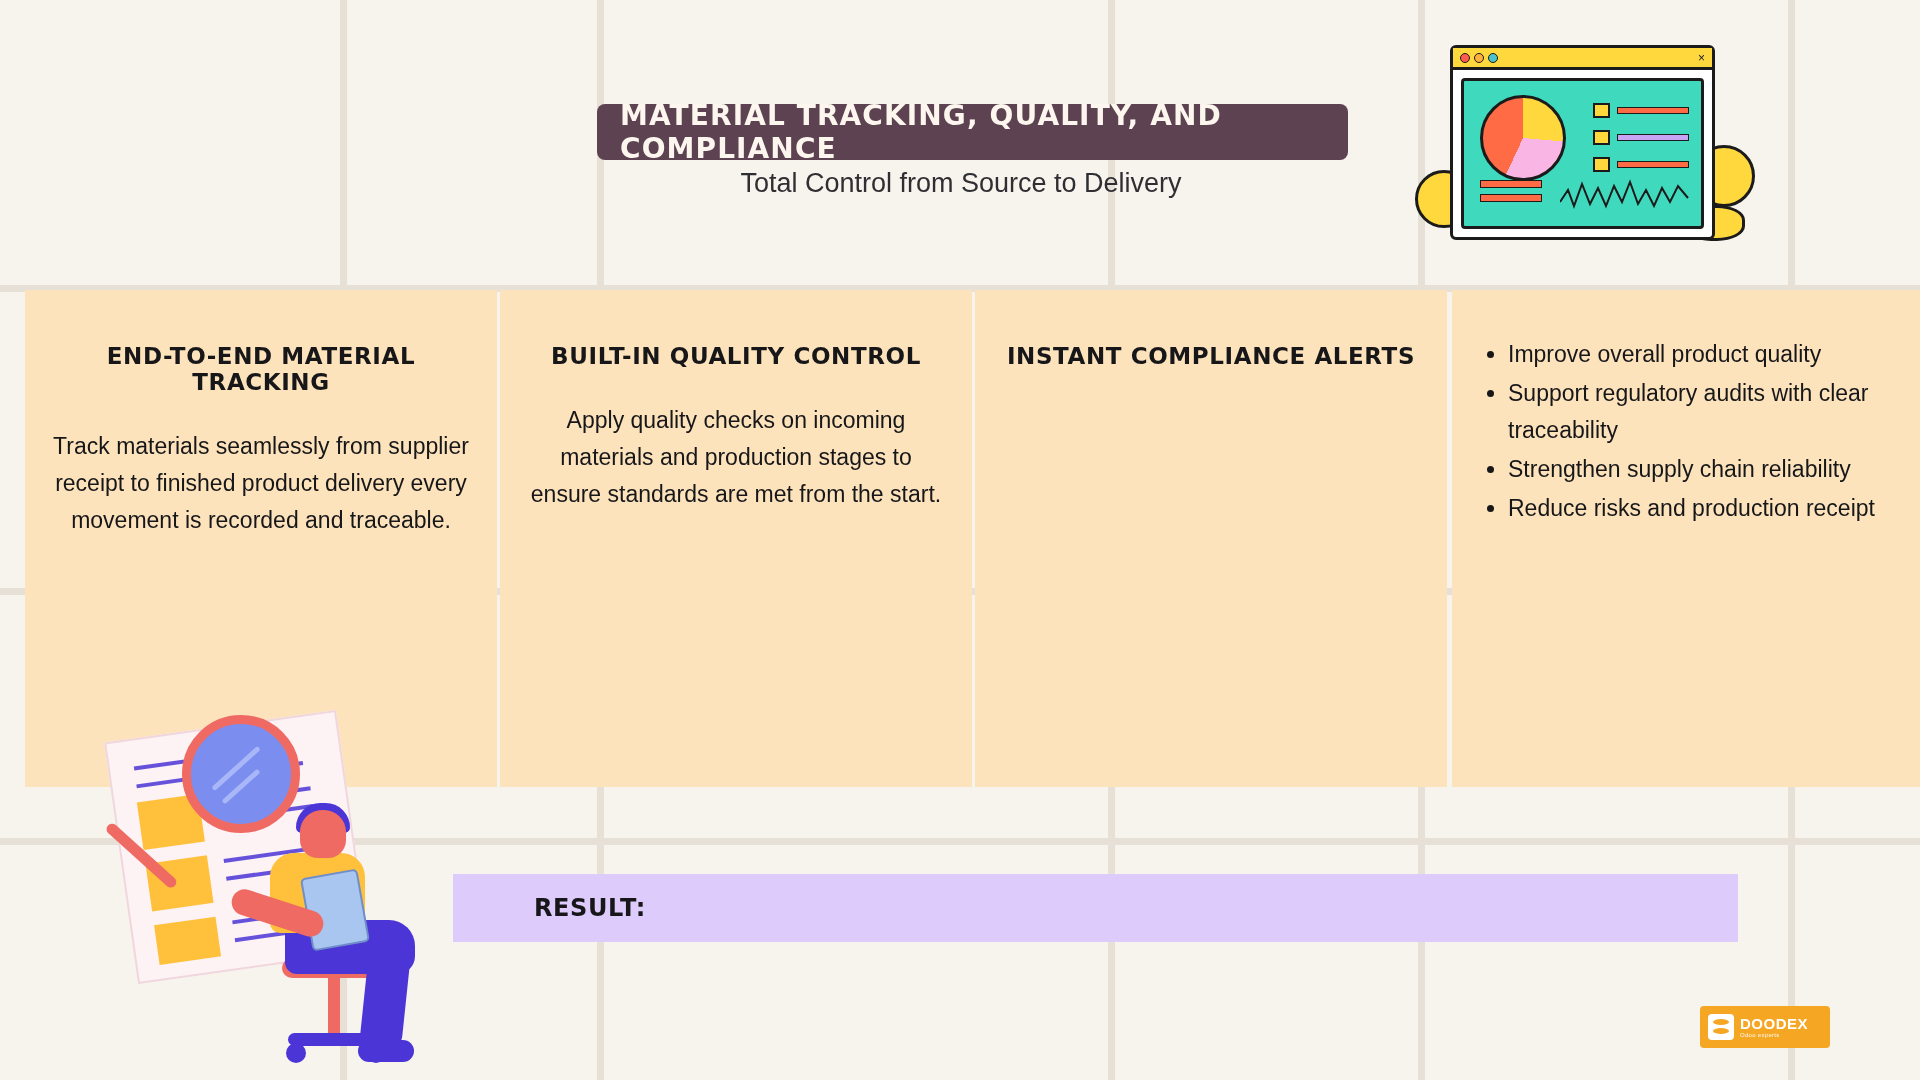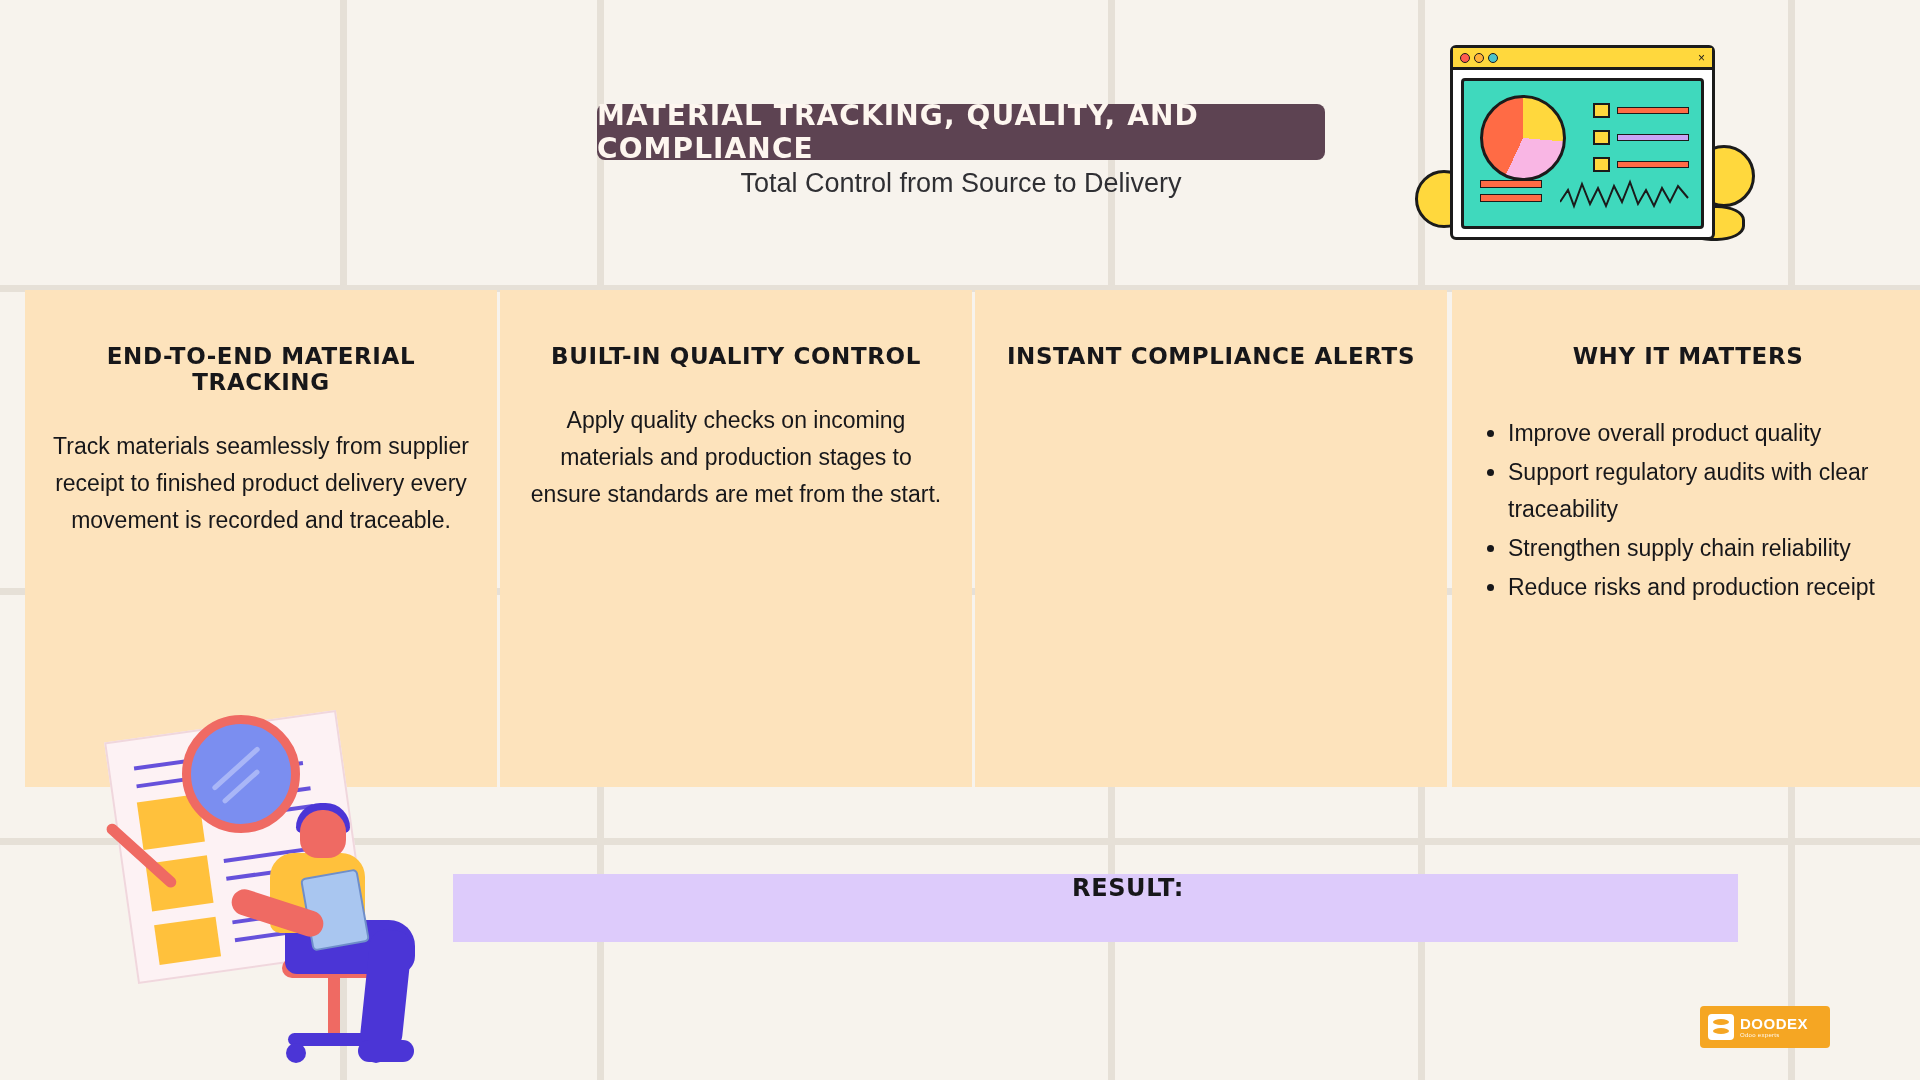--- a/index.html
+++ b/index.html
@@ -40,20 +40,21 @@
   .title-banner {
     position: absolute;
     left: 597px;
     top: 104px;
     width: 728px;
     height: 56px;
     background: #5d4352;
     border-radius: 8px;
     display: flex;
     align-items: center;
+    padding-left: 23px;
   }
   .title-banner span {
     color: #fdf6ef;
     font-size: 28px;
     letter-spacing: 1.1px;
     font-weight: bold;
     text-transform: uppercase;
     font-family: "DejaVu Sans", sans-serif;
   }
   .subtitle {
@@ -191,21 +192,20 @@
     position: absolute;
     left: 453px;
     top: 874px;
     width: 1285px;
     height: 68px;
     background: #ddcbfb;
     display: flex;
     align-items: center;
     padding-left: 81px;
     box-sizing: border-box;
-    flex-direction: column;
   }
   .result-label {
     font-size: 24px;
     font-weight: bold;
     letter-spacing: 0.6px;
     color: #17171a;
     margin-right: 16px;
     font-family: "DejaVu Sans", sans-serif;
   }
   .result-text {
@@ -457,21 +457,20 @@
 <div class="card c2">
   <div class="card-title">Built-In Quality Control</div>
   <div class="card-body">Apply quality checks on incoming materials and production stages to ensure standards are met from the start.</div>
 </div>
 
 <div class="card c3">
   <div class="card-title">Instant Compliance Alerts</div>
 </div>
 
 <div class="card c4">
-  <div class="card-title">Why It Matters</div>
   <ul class="card-list">
     <li>Improve overall product quality</li>
     <li>Support regulatory audits with clear traceability</li>
     <li>Strengthen supply chain reliability</li>
     <li>Reduce risks and production receipt</li>
   </ul>
 </div>
 
 <div class="result-bar">
   <span class="result-label">RESULT:</span>

